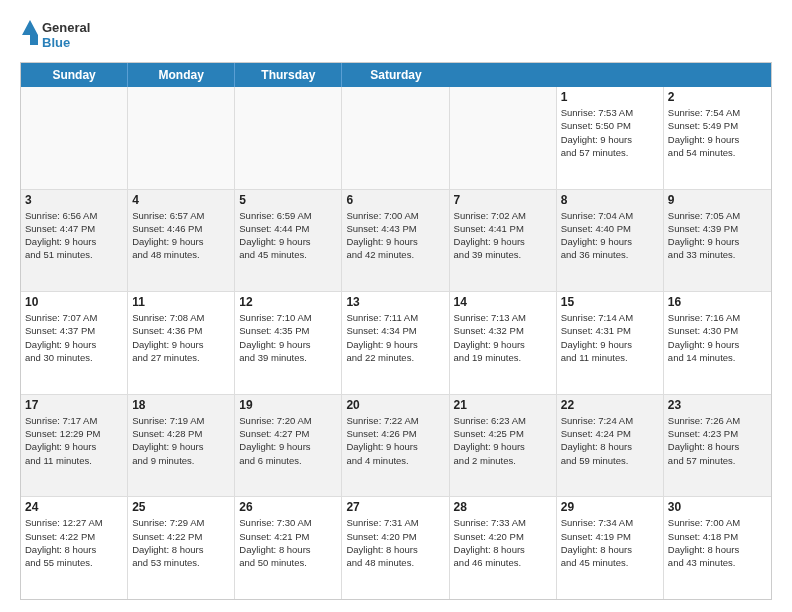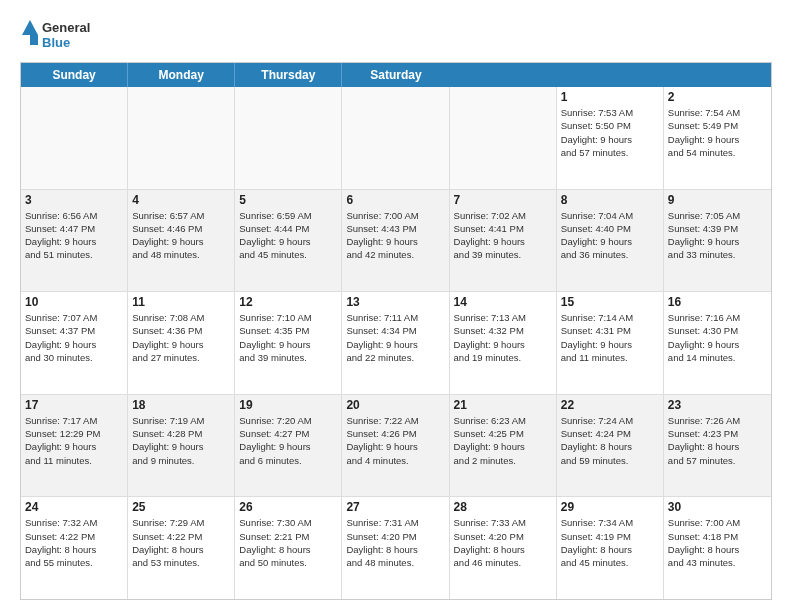--- a/index.html
+++ b/index.html
@@ -292,36 +292,36 @@
             <div class="day-num">23</div>
             <div class="cell-line">Sunrise: 7:26 AM</div>
             <div class="cell-line">Sunset: 4:23 PM</div>
             <div class="cell-line">Daylight: 8 hours</div>
             <div class="cell-line">and 57 minutes.</div>
           </div>
         </div>
         <div class="cal-row">
           <div class="cal-cell">
             <div class="day-num">24</div>
-            <div class="cell-line">Sunrise: 7:32 AM</div>
+            <div class="cell-line">Sunrise: 12:27 AM</div>
             <div class="cell-line">Sunset: 4:22 PM</div>
             <div class="cell-line">Daylight: 8 hours</div>
             <div class="cell-line">and 55 minutes.</div>
           </div>
           <div class="cal-cell">
             <div class="day-num">25</div>
             <div class="cell-line">Sunrise: 7:29 AM</div>
             <div class="cell-line">Sunset: 4:22 PM</div>
             <div class="cell-line">Daylight: 8 hours</div>
             <div class="cell-line">and 53 minutes.</div>
           </div>
           <div class="cal-cell">
             <div class="day-num">26</div>
             <div class="cell-line">Sunrise: 7:30 AM</div>
-            <div class="cell-line">Sunset: 2:21 PM</div>
+            <div class="cell-line">Sunset: 4:21 PM</div>
             <div class="cell-line">Daylight: 8 hours</div>
             <div class="cell-line">and 50 minutes.</div>
           </div>
           <div class="cal-cell">
             <div class="day-num">27</div>
             <div class="cell-line">Sunrise: 7:31 AM</div>
             <div class="cell-line">Sunset: 4:20 PM</div>
             <div class="cell-line">Daylight: 8 hours</div>
             <div class="cell-line">and 48 minutes.</div>
           </div>

